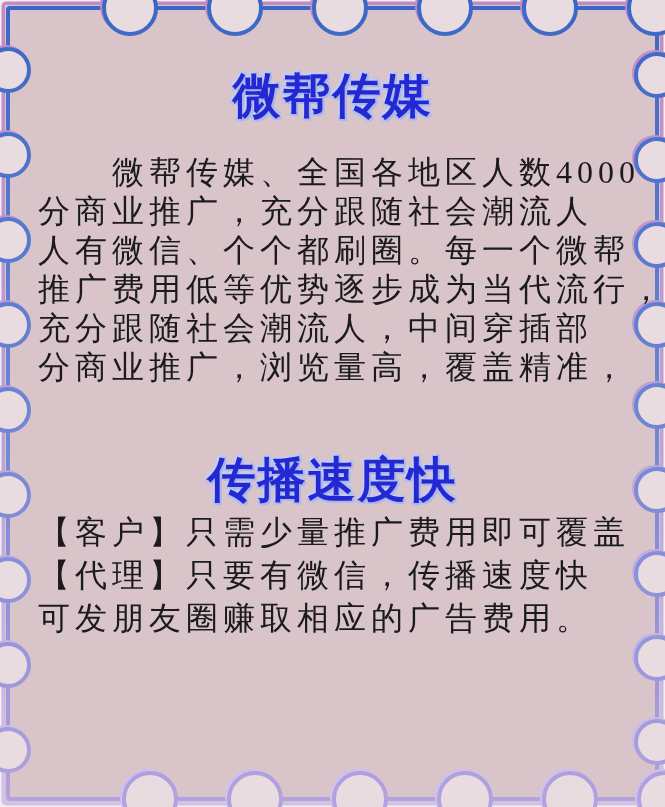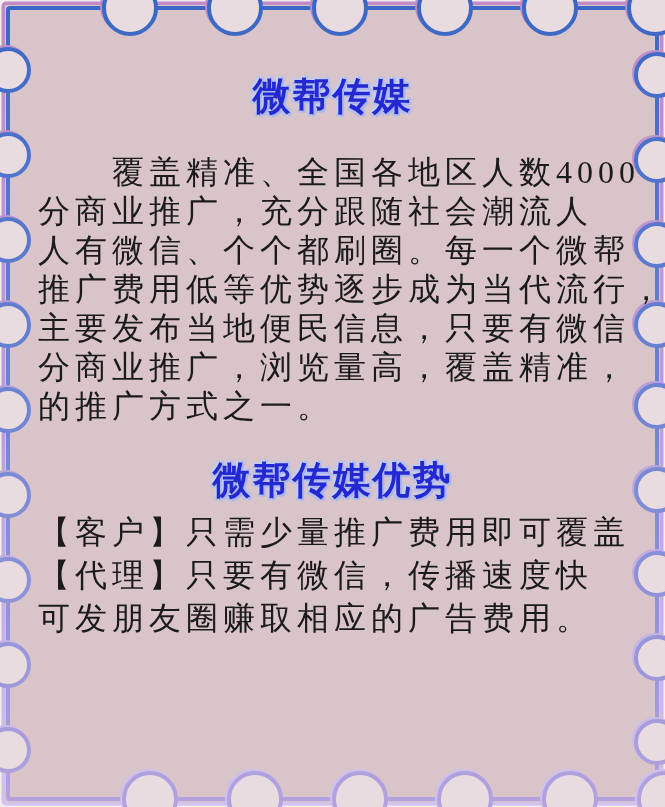--- a/index.html
+++ b/index.html
@@ -14,21 +14,21 @@
   .card{fill:var(--card-background,#d9c4c9);}
   .bevel-line{fill:none;stroke:url(#gradBevel);stroke-width:5;}
   .main-line{fill:none;stroke:url(#gradMain);stroke-width:4;}
   .notch-bevel{fill:none;stroke:url(#gradBevel);stroke-width:4;}
   .notch-main{fill:var(--notch-fill,#e9dce1);stroke:url(#gradMain);stroke-width:4;}
 
   .content{position:absolute;left:0;top:0;width:665px;height:807px;}
   .poster-heading{
     position:absolute;left:0;right:0;margin:0;text-align:center;
     font-family:"Liberation Sans","DejaVu Sans",sans-serif;
-    font-weight:bold;font-size:38px;line-height:44px;
+    font-weight:bold;font-size:48px;line-height:44px;
     color:var(--heading-blue,#2328d2);
     letter-spacing:2px;
     text-shadow:2px 2px 0 #aab6ec,-2px -2px 0 #c3cdf2,2px -2px 0 #b4c0ee,-2px 2px 0 #b4c0ee;
   }
   .h1{top:74px;}
   .h2{top:458px;}
   .body-para{
     position:absolute;left:38px;width:596px;margin:0;
     color:var(--body-text,#1b1b1b);
     font-size:32px;letter-spacing:5px;
@@ -121,30 +121,29 @@
         <circle cx="657" cy="658" r="21" class="notch-main"></circle>
         <circle cx="655" cy="740" r="21" class="notch-bevel"></circle>
         <circle cx="657" cy="742" r="21" class="notch-main"></circle>
       </g>
   </svg>
 
   <div class="content">
     <h1 class="poster-heading h1">微帮传媒</h1>
 
     <div class="body-para para1">
-        <div class="tline">覆盖精准、全国各地区人数4000</div>
+        <div class="tline">微帮传媒、全国各地区人数4000</div>
         <div class="tline">分商业推广，充分跟随社会潮流人</div>
         <div class="tline">人有微信、个个都刷圈。每一个微帮</div>
         <div class="tline">推广费用低等优势逐步成为当代流行，</div>
-        <div class="tline">主要发布当地便民信息，只要有微信</div>
+        <div class="tline">充分跟随社会潮流人，中间穿插部</div>
         <div class="tline">分商业推广，浏览量高，覆盖精准，</div>
-        <div class="tline">的推广方式之一。</div>
       </div>
 
-    <h2 class="poster-heading h2">微帮传媒优势</h2>
+    <h2 class="poster-heading h2">传播速度快</h2>
 
     <div class="body-para para2">
         <div class="tline">【客户】只需少量推广费用即可覆盖</div>
         <div class="tline">【代理】只要有微信，传播速度快</div>
         <div class="tline">可发朋友圈赚取相应的广告费用。</div>
       </div>
   </div>
 </div>
 
 </body></html>

